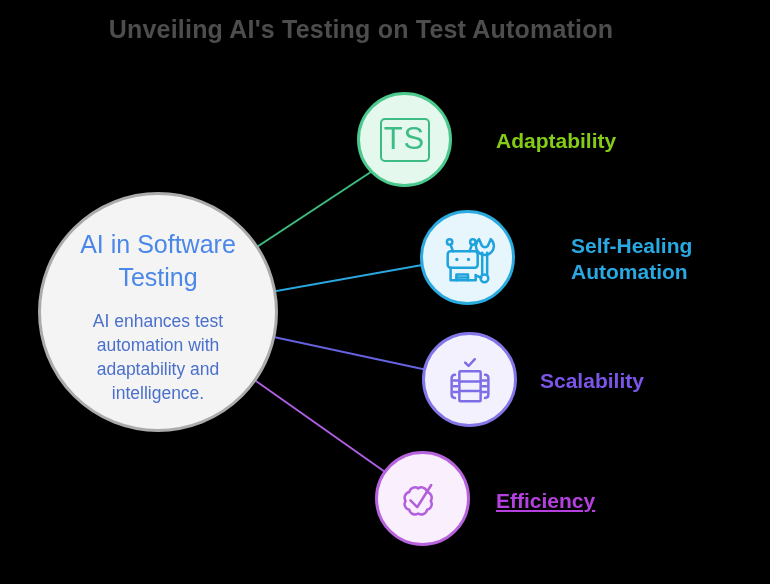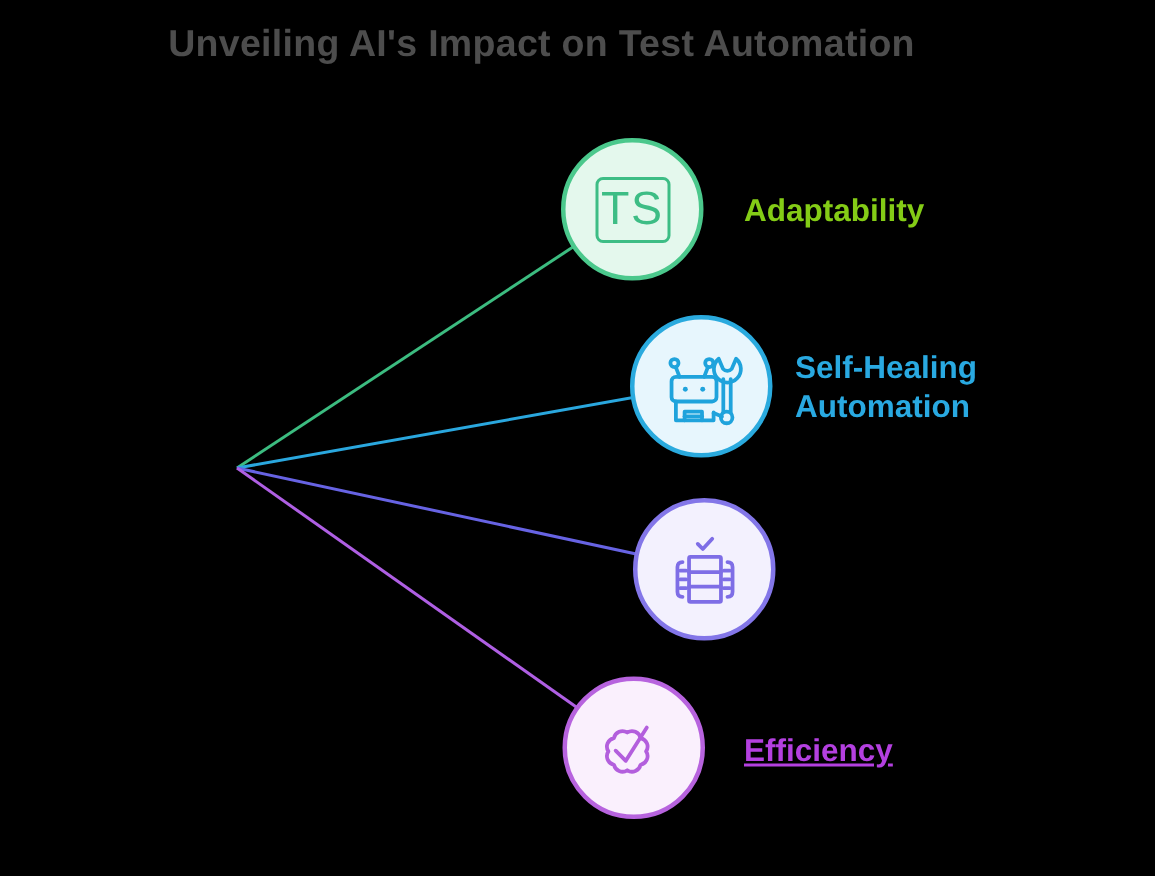--- a/index.html
+++ b/index.html
@@ -38,30 +38,30 @@
     font-size:17.5px; line-height:24px;
     font-weight:500; color:#4a70cc;
   }
 
   
   .node {
     position:absolute; width:95px; height:95px; border-radius:50%;
     border:3px solid; box-sizing:border-box;
     display:flex; align-items:center; justify-content:center;
   }
-  .node-1 { left:374px; top:92px;  background:#e4f8ed; border-color:#4bc88c; }
+  .node-1 { left:357px; top:92px;  background:#e4f8ed; border-color:#4bc88c; }
   .node-2 { left:420px; top:210px; background:#e7f6fd; border-color:#2aaade; }
   .node-3 { left:422px; top:332px; background:#f3f1fe; border-color:#8376e8; }
   .node-4 { left:375px; top:451px; background:#faf0fd; border-color:#b763de; }
 
   .node-label {
     position:absolute; font-size:21px; font-weight:700; line-height:26px;
   }
   .label-1 { left:496px; top:128px; color:#84cc16; }
-  .label-2 { left:530px; top:233px; color:#29a9e1; width:150px; }
+  .label-2 { left:571px; top:233px; color:#29a9e1; width:150px; }
   .label-3 { left:540px; top:368px; color:#7b55e8; }
   .label-4 { left:496px; top:488px; color:#b440e0;text-decoration:underline; }
 
   
   .ts-box {
     width:50px; height:44px; border:2.5px solid #3dbd85; border-radius:5px;
     color:#3dbd85; font-size:31px; font-weight:400;
     display:flex; align-items:center; justify-content:center;
     box-sizing:border-box; padding-bottom:2px; letter-spacing:1px;
   }
@@ -74,29 +74,33 @@
     fill:none; stroke:currentColor; stroke-width:2.6;
     stroke-linecap:round; stroke-linejoin:round;
   }
   .icon-svg .dot { fill:currentColor; stroke:none; }
 </style>
 </head>
 <body>
 
 <div class="canvas">
 
-  <div class="title">Unveiling AI's Impact on Test Automation</div>
+  <div class="title">Unveiling AI's Testing on Test Automation</div>
 
   <svg class="connectors" width="770" height="584">
     <line x1="158" y1="312" x2="421" y2="139" stroke="#3cbc80" stroke-width="2"></line>
     <line x1="158" y1="312" x2="467" y2="257" stroke="#2aa7de" stroke-width="2"></line>
     <line x1="158" y1="312" x2="469" y2="379" stroke="#6763e3" stroke-width="2"></line>
     <line x1="158" y1="312" x2="422" y2="498" stroke="#af5fe3" stroke-width="2"></line>
   </svg>
 
+  <div class="hub">
+    <div class="hub-heading">AI in Software Testing</div>
+    <div class="hub-desc">AI enhances test automation with adaptability and intelligence.</div>
+  </div>
 
   <div class="node node-1">
     <div class="ts-box">TS</div>
   </div>
   <div class="node-label label-1">Adaptability</div>
 
   <div class="node node-2">
     <svg class="icon-svg icon-blue" width="58" height="58" viewBox="0 0 60 60">
       <path d="M14.5 23 L12 16.5"></path>
       <circle cx="11" cy="13.5" r="2.8"></circle>
@@ -120,20 +124,21 @@
     <svg class="icon-svg icon-purple" width="58" height="58" viewBox="0 0 60 60">
       <path d="M25 12 L28.5 15.5 L35 8.5"></path>
       <rect x="19" y="21" width="22" height="31" rx="1"></rect>
       <path d="M19 31.5 H41 M19 41.5 H41"></path>
       <path d="M14.5 24.5 Q11 24.5 11 28 V45 Q11 48.5 14.5 48.5"></path>
       <path d="M13 30.5 H17 M13 36.5 H17 M13 42.5 H17"></path>
       <path d="M45.5 24.5 Q49 24.5 49 28 V45 Q49 48.5 45.5 48.5"></path>
       <path d="M43 30.5 H47 M43 36.5 H47 M43 42.5 H47"></path>
     </svg>
   </div>
+  <div class="node-label label-3">Scalability</div>
 
   <div class="node node-4">
     <svg class="icon-svg icon-magenta" width="58" height="58" viewBox="0 0 60 60">
       <path d="M38 32 A6 6 0 0 1 34.2 41.2 A6 6 0 0 1 25 45 A6 6 0 0 1 15.8 41.2 A6 6 0 0 1 12 32 A6 6 0 0 1 15.8 22.8 A6 6 0 0 1 25 19 A6 6 0 0 1 34.2 22.8 A6 6 0 0 1 38 32 Z"></path>
       <path d="M17 31.5 L24 38.5 L38.5 15.5"></path>
     </svg>
   </div>
   <div class="node-label label-4">Efficiency</div>
 
 </div>

